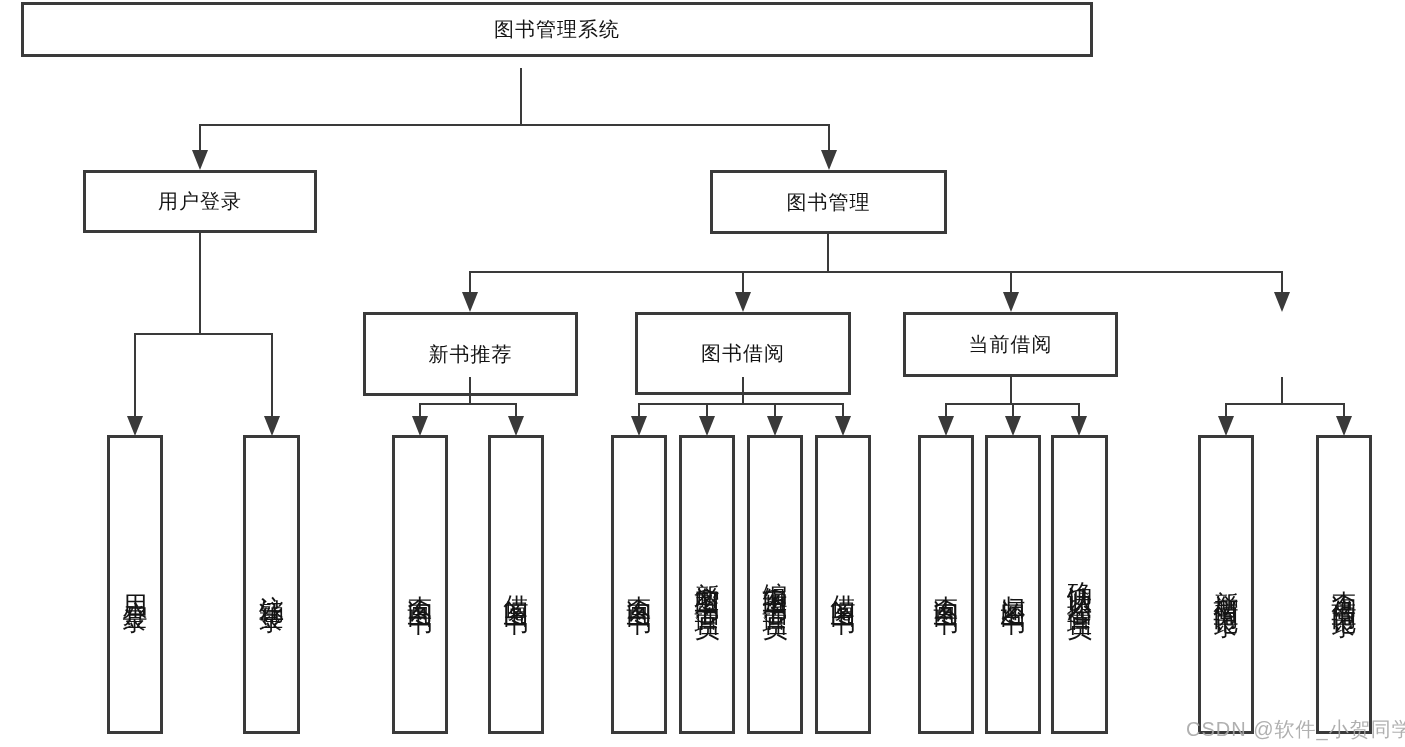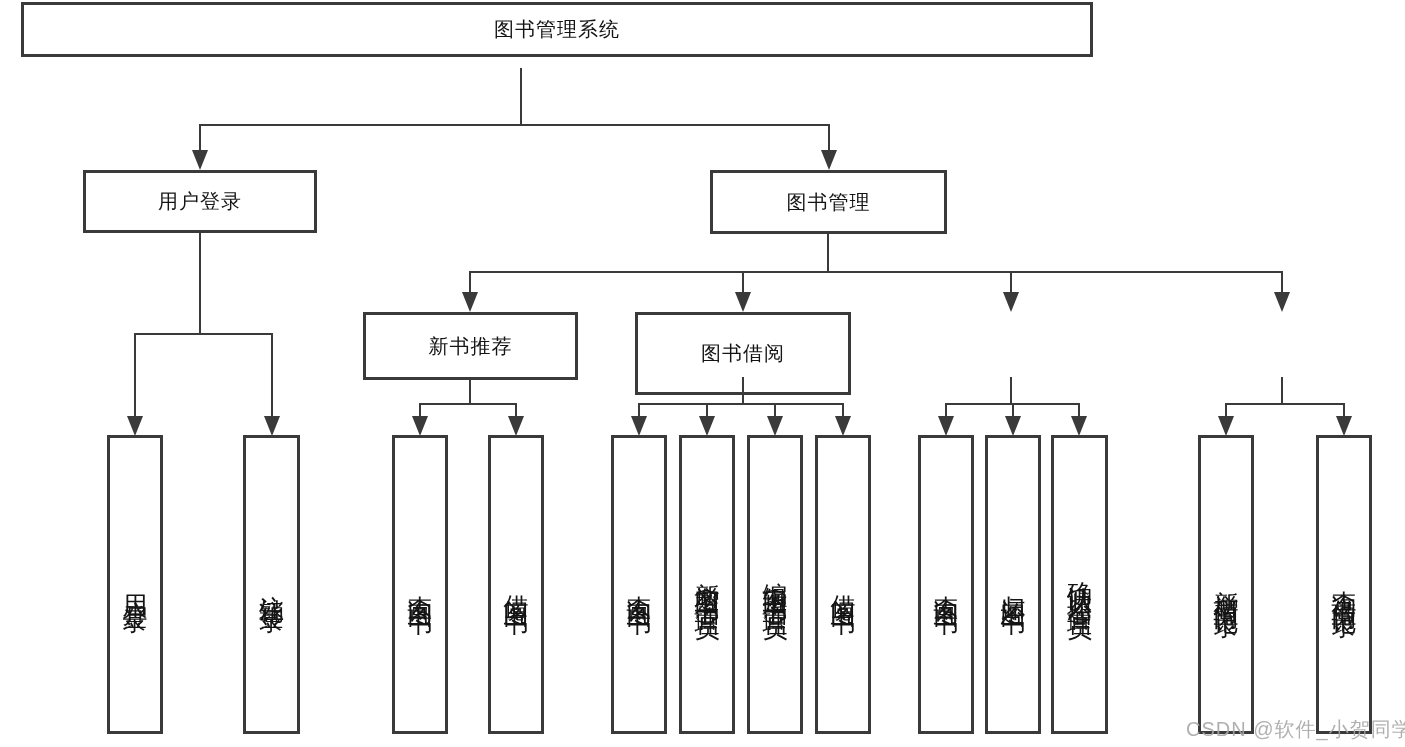--- a/index.html
+++ b/index.html
@@ -95,25 +95,28 @@
   <div class="ln" style="left:469px;top:271px;width:814px;height:2px"></div>
   <div class="ln" style="left:469px;top:271px;width:2px;height:22px"></div>
   <div class="ln" style="left:742px;top:271px;width:2px;height:22px"></div>
   <div class="ln" style="left:1010px;top:271px;width:2px;height:22px"></div>
   <div class="ln" style="left:1281px;top:271px;width:2px;height:22px"></div>
   <div class="arrow" style="left:462px;top:292px"></div>
   <div class="arrow" style="left:735px;top:292px"></div>
   <div class="arrow" style="left:1003px;top:292px"></div>
   <div class="arrow" style="left:1274px;top:292px"></div>
 
-  <div class="box" style="left:363px;top:312px;width:215px;height:68px">
+  <div class="box" style="left:363px;top:312px;width:215px;height:84px">
     <span>新书推荐</span>
   </div>
   <div class="box" style="left:635px;top:312px;width:216px;height:83px">
     <span>图书借阅</span>
+  </div>
+  <div class="box" style="left:903px;top:312px;width:215px;height:65px">
+    <span>当前借阅</span>
   </div>
 
   <div class="ln" style="left:469px;top:377px;width:2px;height:28px"></div>
   <div class="ln" style="left:419px;top:403px;width:98px;height:2px"></div>
   <div class="ln" style="left:419px;top:403px;width:2px;height:14px"></div>
   <div class="ln" style="left:515px;top:403px;width:2px;height:14px"></div>
   <div class="arrow" style="left:412px;top:416px"></div>
   <div class="arrow" style="left:508px;top:416px"></div>
 
   <div class="ln" style="left:742px;top:377px;width:2px;height:28px"></div>

